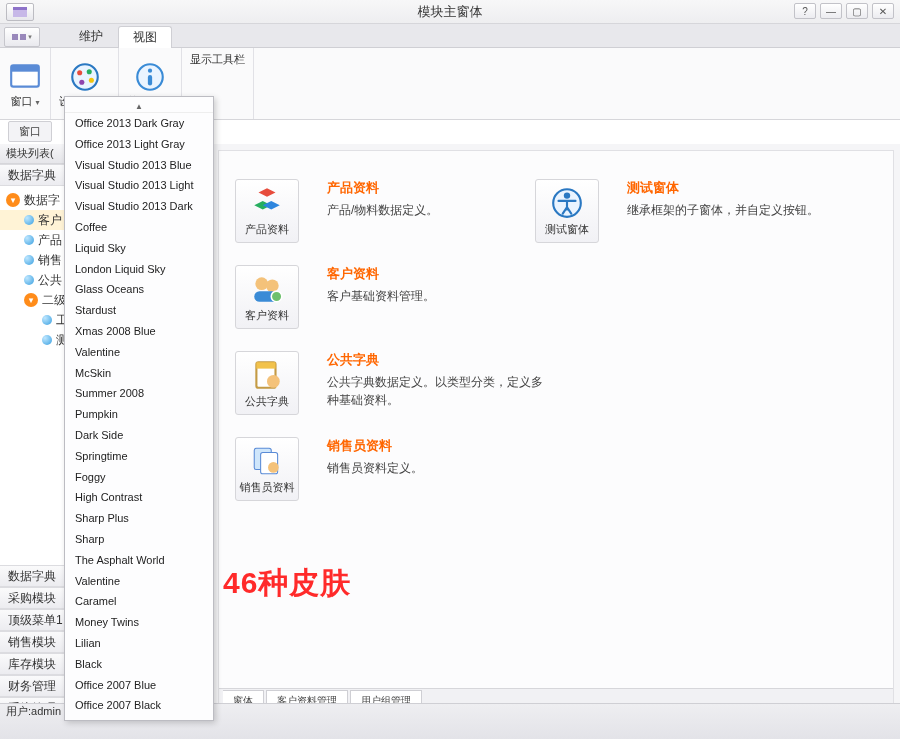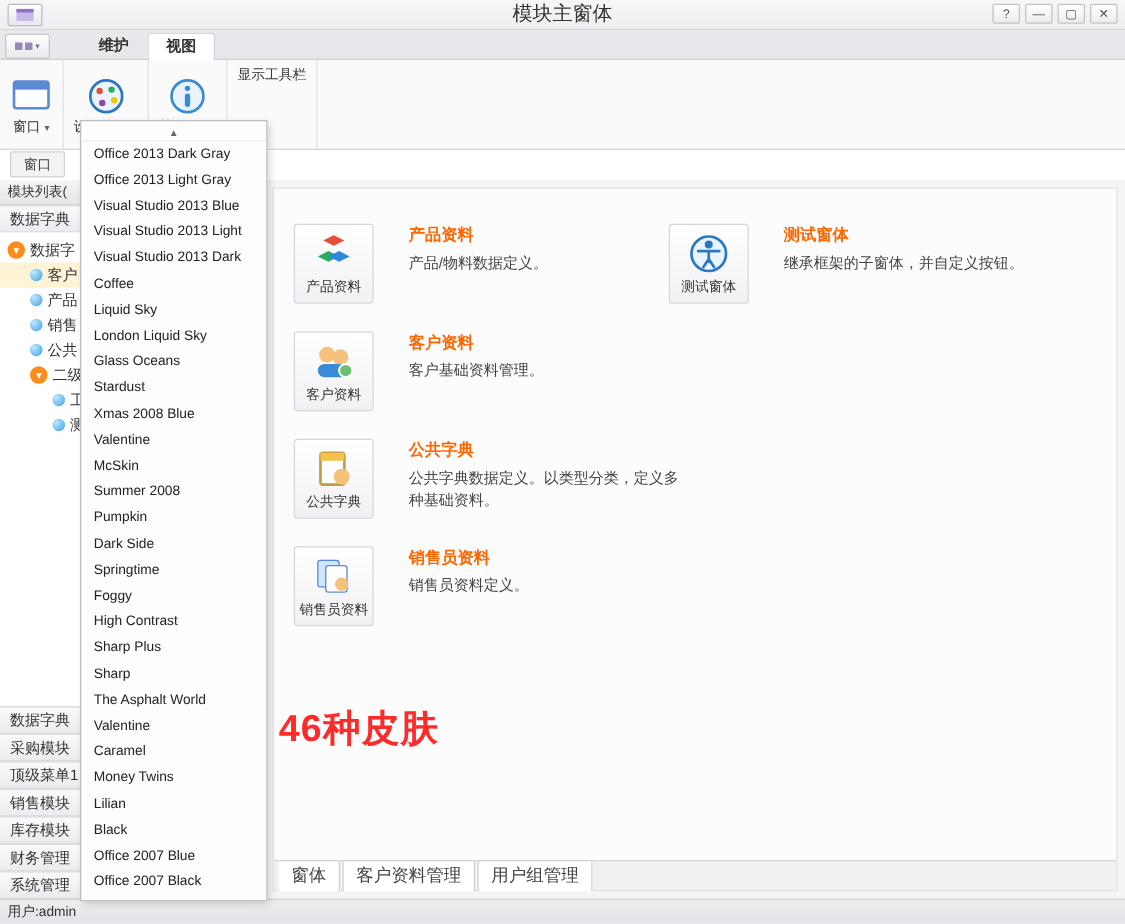--- a/index.html
+++ b/index.html
@@ -1,28 +1,28 @@
 <!DOCTYPE html>
 <html><head>
 <meta charset="utf-8">
 <style>
 * { margin: 0; padding: 0; box-sizing: border-box; font-family: "Microsoft YaHei", Tahoma, Arial, sans-serif; }
 html, body { width: 900px; height: 739px; overflow: hidden; background: #fff; }
 
 .titlebar { height: 24px; background: linear-gradient(#f7f7f8,#eeeef0); border-bottom: 1px solid #d6d6da; display: flex; align-items: center; position: relative; }
 .titlebar .sysmenu { width: 28px; height: 18px; margin-left: 6px; border: 1px solid #bcbcc2; border-radius: 2px; background: linear-gradient(#fff,#e7e7ec); display: flex; align-items: center; justify-content: center; }
 .titlebar .sysmenu svg { width: 14px; height: 10px; }
-.titlebar .title { position: absolute; left: 0; right: 0; text-align: center; font-size: 16px; color: #333; pointer-events: none; }
+.titlebar .title { position: absolute; left: 0; right: 0; text-align: center; font-size: 13px; color: #333; pointer-events: none; }
 .titlebar .winbtns { position: absolute; right: 6px; top: 3px; display: flex; gap: 4px; }
 .winbtn { width: 22px; height: 16px; border: 1px solid #c2c2c8; border-radius: 2px; background: linear-gradient(#fff,#ececf0); display: flex; align-items: center; justify-content: center; color: #555; font-size: 10px; cursor: pointer; }
 
 .tabsrow { height: 24px; background: #e8e8ec; border-bottom: 1px solid #cfcfd4; display: flex; align-items: flex-end; padding-left: 4px; }
 .qat { width: 36px; height: 20px; border: 1px solid #c6c6cc; border-radius: 2px; margin-right: 24px; background: linear-gradient(#fff,#e9e9ee); display:flex; align-items:center; justify-content:center; gap:2px;}
 .qat .g { width:6px;height:6px;background:#98b; }
-.ribtab { height: 22px; padding: 0 14px; font-size: 12px; color: #333; display: flex; align-items: center; border: 1px solid transparent; border-bottom: none; cursor: pointer; font-weight: bold; }
+.ribtab { height: 22px; padding: 0 14px; font-size: 12px; color: #333; display: flex; align-items: center; border: 1px solid transparent; border-bottom: none; cursor: pointer; }
 .ribtab.active { background: #fff; border-color: #cfcfd4; border-radius: 3px 3px 0 0; position: relative; top: 1px; }
 
 .ribbon { height: 72px; background: #fafafb; border-bottom: 1px solid #d6d6da; display: flex; }
 .ribgroup { border-right: 1px solid #e1e1e6; padding: 4px 8px 2px 8px; display: flex; flex-direction: column; align-items: center; justify-content: center; min-width: 48px; }
 .ribgroup .icon { width: 34px; height: 34px; display: flex; align-items: center; justify-content: center; }
 .ribgroup .lbl { font-size: 11px; color: #333; white-space: nowrap; text-align:center;}
 .ribgroup.text-only { justify-content: flex-start; }
 .drop-arrow { font-size: 8px; color: #666; }
 
 .body { position: absolute; top: 120px; bottom: 20px; left: 0; right: 0; display: flex; }
@@ -48,24 +48,24 @@
 .card { display: flex; align-items: flex-start; margin-bottom: 22px; }
 .card .tile { width: 64px; height: 64px; border: 1px solid #d6d6da; border-radius: 3px; background: linear-gradient(#fff,#f1f1f5); display: flex; flex-direction: column; align-items: center; justify-content: center; margin-right: 28px; }
 .card .tile svg { width: 34px; height: 34px; }
 .card .tile .cap { font-size: 11px; color: #333; margin-top: 2px; }
 .card .txt .h { font-size: 13px; font-weight: bold; color: #ff6600; margin-bottom: 4px; }
 .card .txt .d { font-size: 12px; color: #444; line-height: 1.5; max-width: 220px; }
 .right-card { position: absolute; left: 316px; top: 28px; }
 .big-red { position: absolute; left: 4px; top: 412px; font-size: 30px; font-weight: bold; color: #ff2a2a; letter-spacing: 1px; }
 
 .bottom-tabs { position: absolute; left: 0; bottom: 0; height: 24px; background: #f1f1f4; border-top: 1px solid #d6d6da; display: flex; align-items: center; padding-left: 4px; gap: 0; width: 100%; }
-.bottom-tabs .bt { font-size: 14px; color: #444; padding: 3px 10px; border: 1px solid #cfcfd4; border-bottom: none; background: #fff; margin-right: 2px; cursor: pointer; }
+.bottom-tabs .bt { font-size: 10px; color: #444; padding: 3px 10px; border: 1px solid #cfcfd4; border-bottom: none; background: #fff; margin-right: 2px; cursor: pointer; }
 .bottom-tabs .bt.first { border-left:none; }
 
-.statusbar { position: absolute; left: 0; right: 0; bottom: 0; height: 20px; background: linear-gradient(#eeeef1,#e3e3e8); border-top: 1px solid #cfcfd4; font-size: 11px; color: #333; display: flex; align-items: center; padding-left: 6px; }
+.statusbar { position: absolute; left: 0; right: 0; bottom: 0; height: 36px; background: linear-gradient(#eeeef1,#e3e3e8); border-top: 1px solid #cfcfd4; font-size: 11px; color: #333; display: flex; align-items: flex-start; padding-left: 6px; }
 
 .dropdown { position: absolute; left: 64px; top: 96px; width: 150px; background: #fdfdfe; border: 1px solid #bcbcc2; box-shadow: 2px 2px 6px rgba(0,0,0,.18); z-index: 50; padding: 4px 0; max-height: 632px; }
 .dropdown .scroll-up { height: 12px; display: flex; align-items: center; justify-content: center; color: #666; font-size: 8px; border-bottom: 1px solid #eee; }
 .dropdown .item { font-size: 11px; color: #222; padding: 2px 10px; white-space: nowrap; cursor: pointer; line-height: 16.8px; }
 </style>
 </head>
 <body>
 
 <div class="titlebar">
   <div class="sysmenu">

